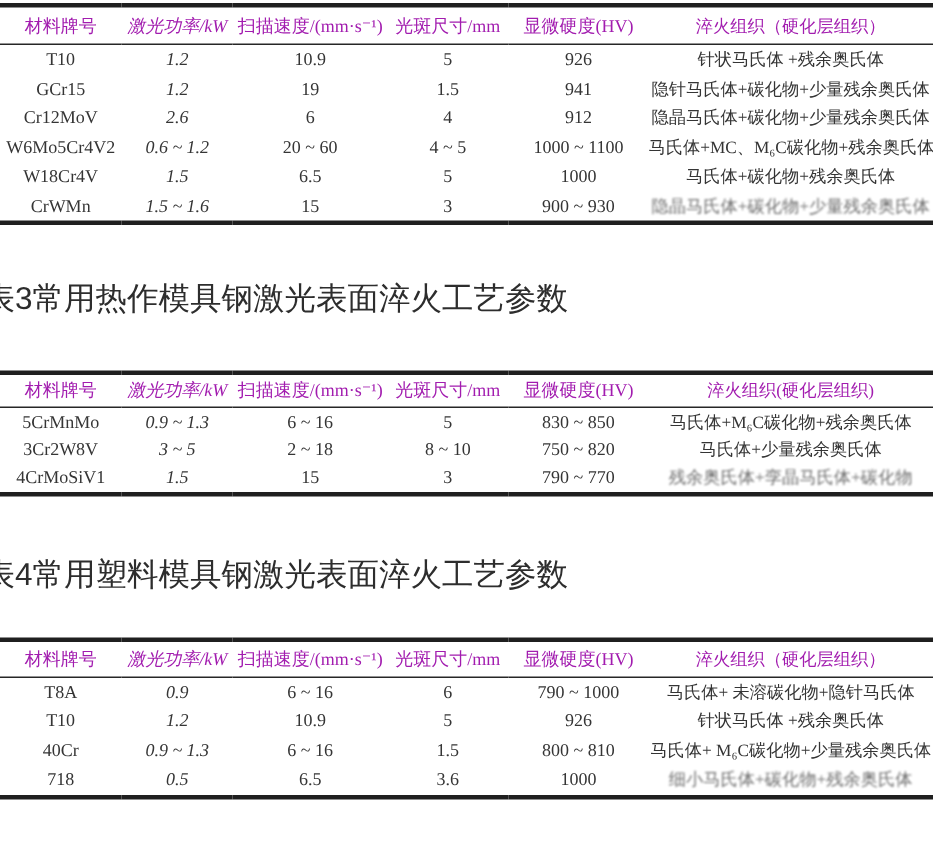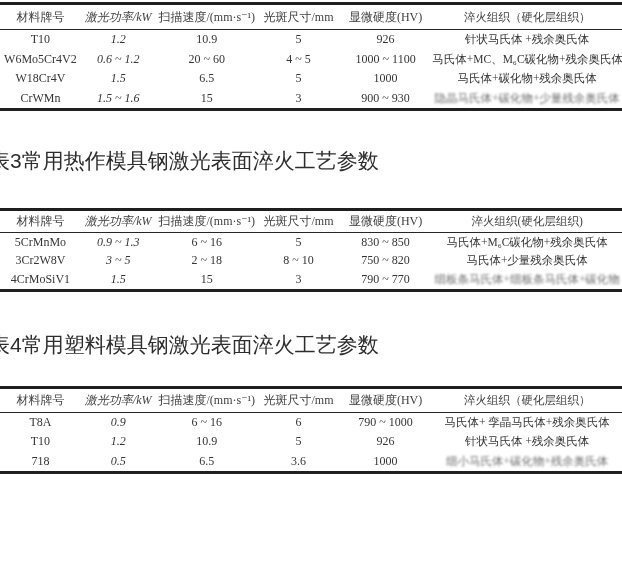--- a/index.html
+++ b/index.html
@@ -20,21 +20,21 @@
     border-bottom:3px solid #1f1f1f;
     filter:blur(0.3px);
   }
   table.scan th{
     font-weight:normal;
     font-size:12px;
     border-bottom:1.5px solid #262626;
     padding:0;
     text-align:center;
     white-space:nowrap;
-    color:#404040;
+    color:#a21caf;
   }
   table.scan td{
     font-size:12px;
     text-align:center;
     padding:0;
     white-space:nowrap;
     color:#353535;
   }
   
   table.scan th:nth-child(1),table.scan td:nth-child(1){width:13%;}
@@ -87,20 +87,36 @@
       <tbody>
         <tr>
           <td>T10</td>
           <td>1.2</td>
           <td>10.9</td>
           <td>5</td>
           <td>926</td>
           <td>针状马氏体 +残余奥氏体</td>
         </tr>
         <tr>
+          <td>GCr15</td>
+          <td>1.2</td>
+          <td>19</td>
+          <td>1.5</td>
+          <td>941</td>
+          <td>隐针马氏体+碳化物+少量残余奥氏体</td>
+        </tr>
+        <tr>
+          <td>Cr12MoV</td>
+          <td>2.6</td>
+          <td>6</td>
+          <td>4</td>
+          <td>912</td>
+          <td>隐晶马氏体+碳化物+少量残余奥氏体</td>
+        </tr>
+        <tr>
           <td>W6Mo5Cr4V2</td>
           <td>0.6 ~ 1.2</td>
           <td>20 ~ 60</td>
           <td>4 ~ 5</td>
           <td>1000 ~ 1100</td>
           <td>马氏体+MC、M₆C碳化物+残余奥氏体</td>
         </tr>
         <tr>
           <td>W18Cr4V</td>
           <td>1.5</td>
@@ -151,21 +167,21 @@
           <td>8 ~ 10</td>
           <td>750 ~ 820</td>
           <td>马氏体+少量残余奥氏体</td>
         </tr>
         <tr>
           <td>4CrMoSiV1</td>
           <td>1.5</td>
           <td>15</td>
           <td>3</td>
           <td>790 ~ 770</td>
-          <td class="blurry">细板条马氏体+细板条马氏体+碳化物</td>
+          <td class="blurry">残余奥氏体+孪晶马氏体+碳化物</td>
         </tr>
       </tbody>
     </table>
 
   <div class="caption cap4">
     <span>表4常用塑料模具钢激光表面淬火工艺参数</span>
   </div>
 
   <table class="scan t3">
       <thead>
@@ -178,29 +194,37 @@
           <th>淬火组织（硬化层组织）</th>
         </tr>
       </thead>
       <tbody>
         <tr>
           <td>T8A</td>
           <td>0.9</td>
           <td>6 ~ 16</td>
           <td>6</td>
           <td>790 ~ 1000</td>
-          <td>马氏体+ 孪晶马氏体+残余奥氏体</td>
+          <td>马氏体+ 未溶碳化物+隐针马氏体</td>
         </tr>
         <tr>
           <td>T10</td>
           <td>1.2</td>
           <td>10.9</td>
           <td>5</td>
           <td>926</td>
           <td>针状马氏体 +残余奥氏体</td>
+        </tr>
+        <tr>
+          <td>40Cr</td>
+          <td>0.9 ~ 1.3</td>
+          <td>6 ~ 16</td>
+          <td>1.5</td>
+          <td>800 ~ 810</td>
+          <td>马氏体+ M₆C碳化物+少量残余奥氏体</td>
         </tr>
         <tr>
           <td>718</td>
           <td>0.5</td>
           <td>6.5</td>
           <td>3.6</td>
           <td>1000</td>
           <td class="blurry">细小马氏体+碳化物+残余奥氏体</td>
         </tr>
       </tbody>

